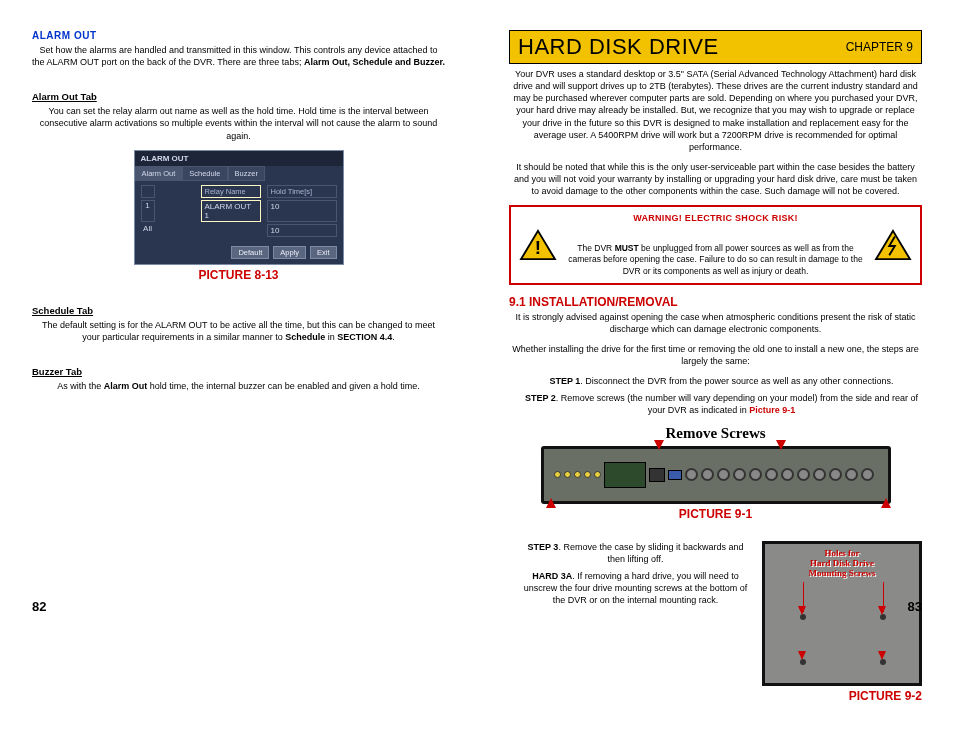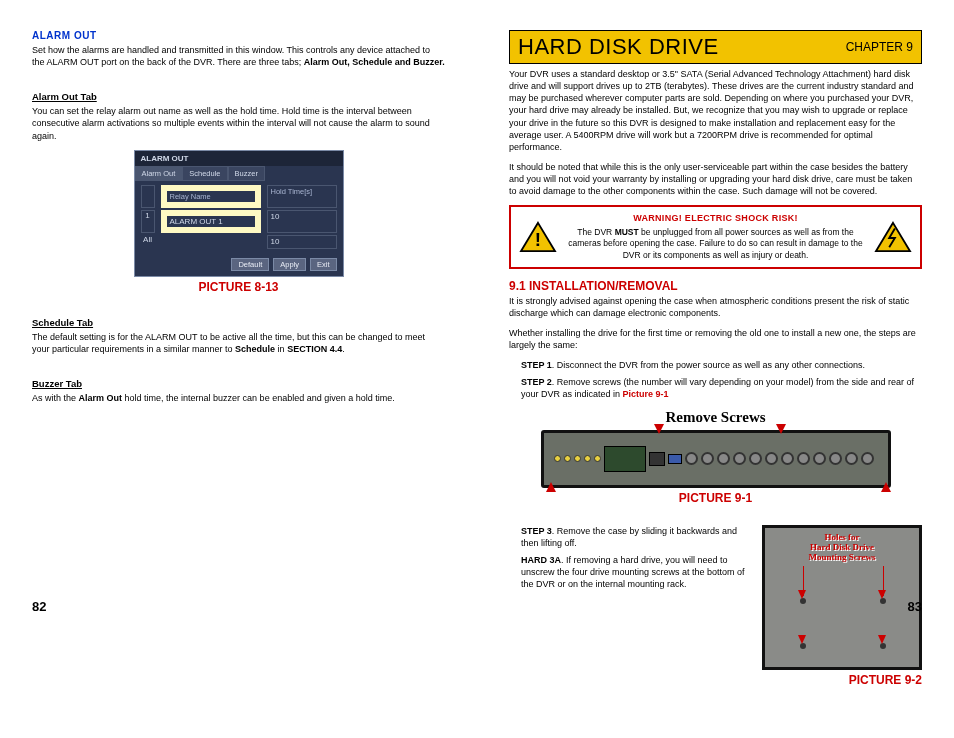--- a/index.html
+++ b/index.html
@@ -4,51 +4,51 @@
 <style>
   * { margin: 0; padding: 0; box-sizing: border-box; }
   body { font-family: Arial, Helvetica, sans-serif; font-size: 10px; color: #000; background: #fff; width: 954px; height: 738px; overflow: hidden; }
   .pages { display: flex; width: 100%; height: 100%; }
   .page { width: 477px; height: 632px; padding: 30px 32px 20px 32px; position: relative; }
   .page-num { position: absolute; bottom: 18px; font-weight: bold; font-size: 13px; }
   .page-num.left { left: 32px; text-align: center; }
   .page-num.right { right: 32px; }
 
   h2.section-title { color: #0033cc; font-size: 10px; font-weight: bold; text-transform: uppercase; letter-spacing: 0.5px; margin-bottom: 3px; }
-  p { font-size: 9px; line-height: 1.35; margin-bottom: 8px; }
+  p { font-size: 9px; line-height: 1.35; margin-bottom: 8px; text-align: center; }
   .bold { font-weight: bold; }
   h3.subtitle { font-size: 9.5px; font-weight: bold; margin-top: 23px; margin-bottom: 3px; text-decoration: underline; }
   .pic-caption { color: #cc0000; font-weight: bold; font-size: 12px; text-align: center; margin: 3px 0 6px 0; }
   .pic-caption.r { text-align: right; }
 
   
   .alarm-ui { width: 210px; margin: 6px auto 0 auto; border: 1px solid #7b8aa6; background: #2a3550; color: #d0d8e8; font-size: 8px; }
   .alarm-title { background: #1d2538; padding: 3px 6px; font-weight: bold; }
   .alarm-tabs { display: flex; background: #2a3550; }
   .alarm-tab { padding: 2px 6px; border: 1px solid #4a5670; background: #3a4560; margin-right:0; font-size:7.5px;}
   .alarm-tab.active { background: #4a5670; }
   .alarm-table { width: 100%; padding: 4px 6px; }
   .alarm-row { display: flex; gap: 6px; margin-bottom: 2px; }
   .alarm-head { color:#a8b4d0; font-size:7.5px; }
   .alarm-cell1 { width: 14px; text-align:center; border:1px solid #4a5670;}
-  .alarm-cell2 { flex: 1; border:6px solid #fef9c3; padding:1px 3px;}
+  .alarm-cell2 { flex: 1; border:1px solid #fef9c3; padding:1px 3px;margin-left:40px;}
   .alarm-cell3 { width: 70px; border:1px solid #4a5670; padding:1px 3px;}
   .alarm-btns { display:flex; justify-content:flex-end; gap:4px; padding: 3px 6px 5px 15px;}
   .mini-btn { background:#5a6580; border:1px solid #7b8aa6; padding:1px 6px; font-size:7.5px; color:#e8ecf4;}
 
   
   .chapter-bar { background: #f2c200; display: flex; justify-content: space-between; align-items: center; padding: 3px 8px; margin-bottom: 4px; border:1px solid #000;}
   .chapter-title { font-family: 'Impact','Arial Black',sans-serif; font-size: 22px; letter-spacing:0.5px; text-transform:uppercase;}
   .chapter-num { font-family: 'Impact','Arial Black',sans-serif; font-size: 12px; }
 
   .warn-box { border: 2px solid #cc0000; padding: 6px 8px; margin: 8px 0 10px 0; display:flex; align-items:center; gap:8px;}
   .warn-icon { width:38px; height:32px; }
   .warn-icon svg { width:100%; height:100%; }
   .warn-text { flex:1; }
-  .warn-heading { color:#cc0000; font-weight:bold; font-size:9px; text-align:center; margin-bottom:4px; text-transform:uppercase; letter-spacing:0.3px;}
+  .warn-heading { color:#cc0000; font-weight:bold; font-size:9px; text-align:center; margin-bottom:20px; text-transform:uppercase; letter-spacing:0.3px;}
   .warn-body { font-size:8.5px; line-height:1.3; text-align:center;}
 
   h2.red-section { color:#cc0000; font-size:12px; font-weight:bold; margin:6px 0 2px 0; }
   .step-list { margin-left: 12px; }
   .step-list p { margin-bottom: 5px; }
 
   .remove-title { text-align:center; font-weight:bold; font-size:15px; font-family: Georgia, serif; margin: 8px 0 4px 0;}
   .dvr-back { width: 350px; height: 58px; margin: 0 auto; background:#6a6f66; border:3px solid #111; border-radius:3px; position:relative; }
   .dvr-ports { position:absolute; left:10px; top:8px; right:10px; bottom:8px; display:flex; align-items:center; gap:3px;}
   .port-dot{width:7px;height:7px;border-radius:50%;background:#e8d040;border:1px solid #333;}

